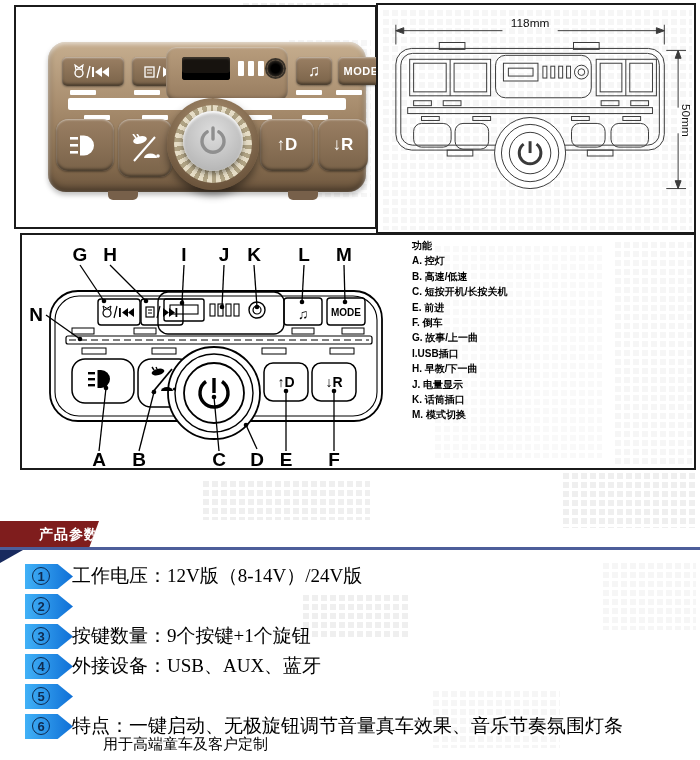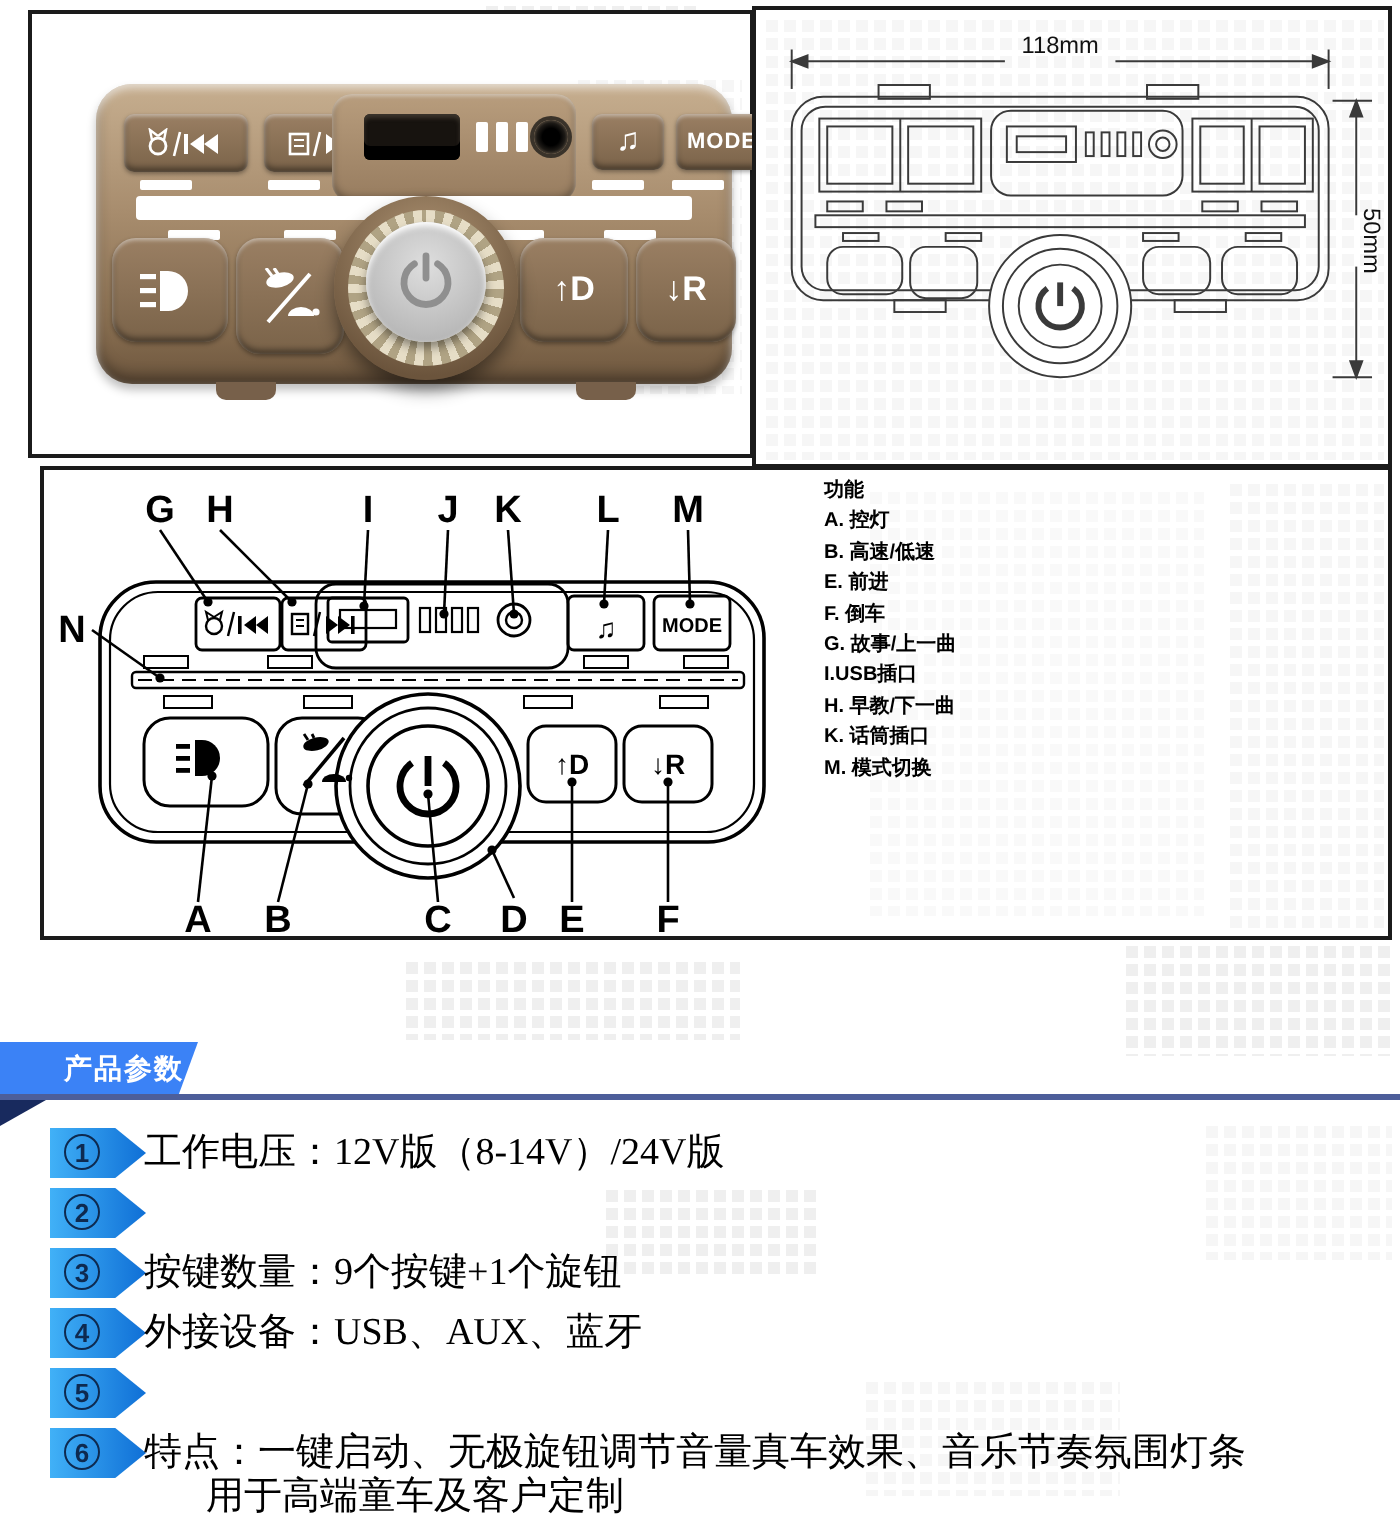--- a/index.html
+++ b/index.html
@@ -41,34 +41,34 @@
         box-shadow:inset 0 2px 3px #fff,0 3px 5px rgba(0,0,0,.4);display:flex;align-items:center;justify-content:center;}
   .btn-label{font-weight:700;font-size:17px;letter-spacing:0;}
   .mode-label{font-weight:700;font-size:11px;letter-spacing:.5px;}
   .music-label{font-size:16px;}
 
   
   .legend{position:absolute;left:390px;top:3px;width:288px;font-size:10px;font-weight:600;line-height:15.4px;}
   .legend div{white-space:nowrap;}
 
   
-  .pheader{position:absolute;left:0;top:521px;width:99px;height:27px;background:#3b82f6;
+  .pheader{position:absolute;left:0;top:521px;width:99px;height:27px;background:#7f1d1d;
         clip-path:polygon(0 0,100% 0,90% 100%,0 100%);display:flex;align-items:center;
-        padding-left:32px;box-sizing:border-box;color:#fff;font-weight:700;font-size:14px;letter-spacing:1px;}
+        padding-left:32px;box-sizing:border-box;color:#fff;font-weight:700;font-size:14px;letter-spacing:1px;justify-content:flex-end;}
   .pline{position:absolute;left:0;top:547px;width:700px;height:3px;background:#4d5e9a;}
   .pfold{position:absolute;left:0;top:550px;width:0;height:0;border-top:13px solid #182a5e;border-right:23px solid transparent;}
   .prow{position:absolute;left:0;width:700px;height:26px;}
   .pbadge{position:absolute;left:25px;top:1px;width:48px;height:25px;
         background:linear-gradient(90deg,#41b1f7,#0f6fd6);
         clip-path:polygon(0 0,68% 0,100% 50%,68% 100%,0 100%);}
   .pcirc{position:absolute;left:7px;top:3px;width:18px;height:18px;border:1.6px solid #0e2a50;border-radius:50%;
         color:#0e2a50;font-size:13px;font-weight:700;display:flex;align-items:center;justify-content:center;box-sizing:border-box;}
   .ptext{position:absolute;left:72px;top:0;height:26px;display:flex;align-items:center;font-size:19px;
         font-family:"Liberation Serif","DejaVu Serif",serif;}
-  .ptext2{position:absolute;left:103px;top:735px;font-size:19px;font-family:"Liberation Serif","DejaVu Serif",serif;}
+  .ptext2{position:absolute;left:103px;top:735px;font-size:15px;font-family:"Liberation Serif","DejaVu Serif",serif;}
   svg text{font-family:"Liberation Sans","DejaVu Sans",sans-serif;}
   .serifT{font-family:"Liberation Serif","DejaVu Serif",serif;}
 </style>
 </head>
 <body>
 
 <div class="page">
 
   <div class="wm" style="left:240px;top:0;width:110px;height:28px;"></div>
   <div class="wm" style="left:596px;top:0;width:100px;height:34px;"></div>
@@ -370,25 +370,27 @@
         <text x="233" y="231">D</text>
         <text x="262" y="231">E</text>
         <text x="310" y="231">F</text>
       </g>
     </svg>
 
     <div class="legend">
       <div>功能</div>
       <div>A. 控灯</div>
       <div>B. 高速/低速</div>
+      <div>C. 短按开机/长按关机</div>
       <div>E. 前进</div>
       <div>F. 倒车</div>
       <div>G. 故事/上一曲</div>
       <div>I.USB插口</div>
       <div>H. 早教/下一曲</div>
+      <div>J. 电量显示</div>
       <div>K. 话筒插口</div>
       <div>M. 模式切换</div>
     </div>
   </div>
 
   <div class="pheader">
     <span>产品参数</span>
   </div>
   <div class="pline"></div>
   <div class="pfold"></div>

